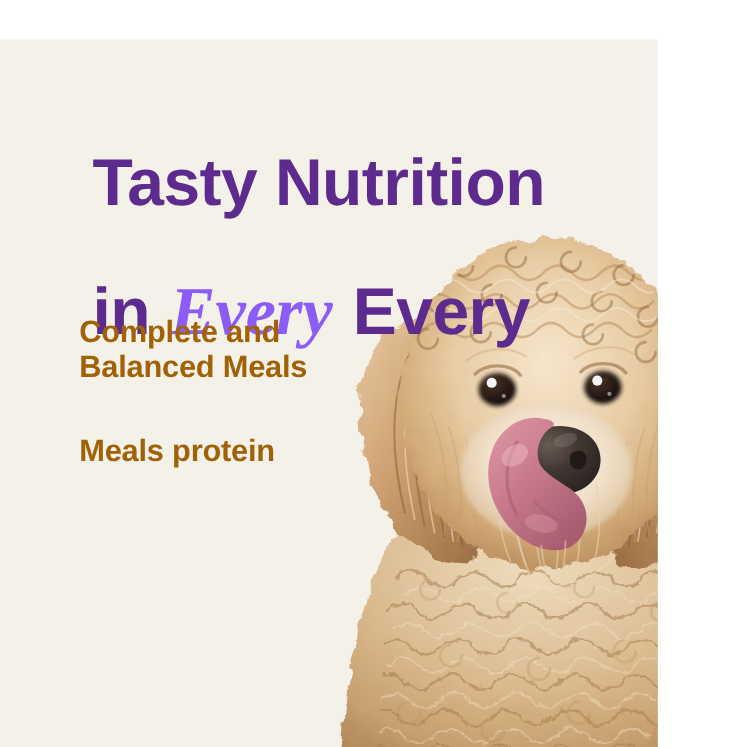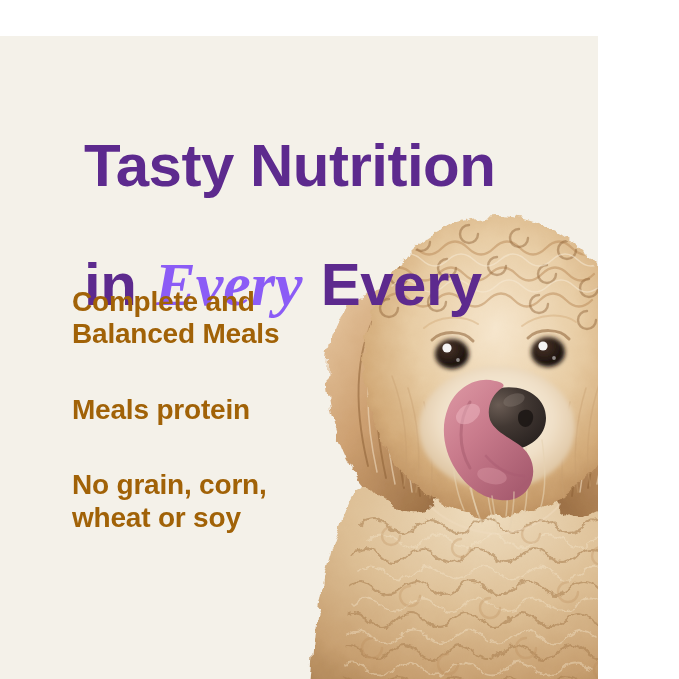--- a/index.html
+++ b/index.html
@@ -349,17 +349,15 @@
 
   <h1 class="headline">
     <span>Tasty Nutrition</span><br>
     <span>in </span><span class="emph">Every</span><span> Every</span>
   </h1>
 
   <div class="bullets">
     <div class="bullet b1">Complete and
 Balanced Meals</div>
     <div class="bullet b2">Meals protein</div>
-    <div class="bullet b3">No grain, corn,
-wheat or soy</div>
   </div>
 
 </div>
 
 </body></html>

